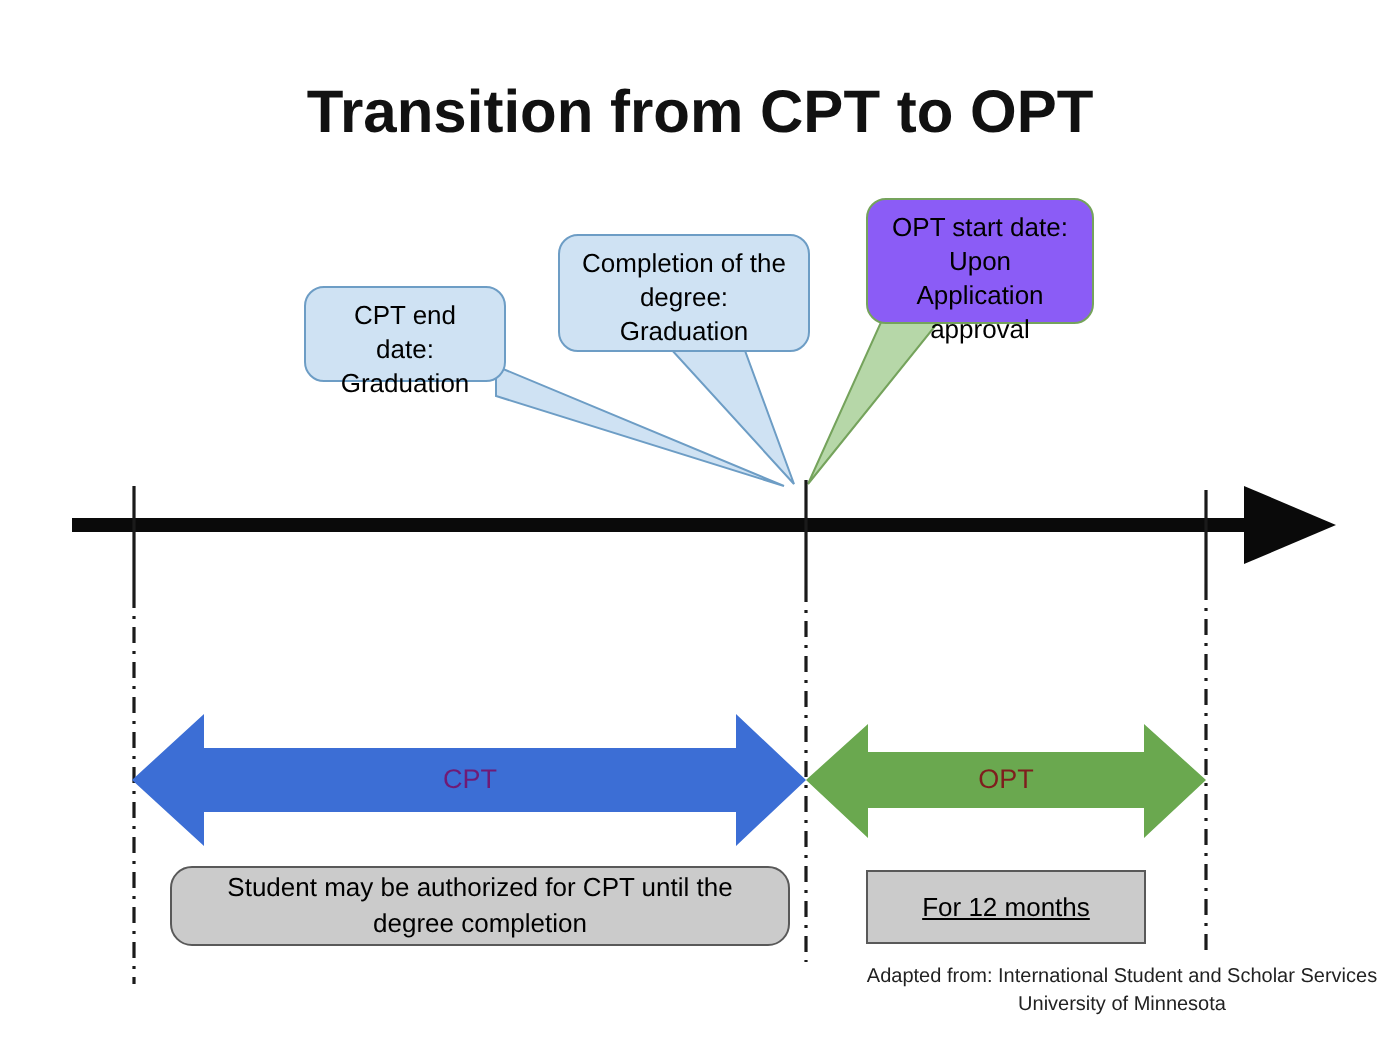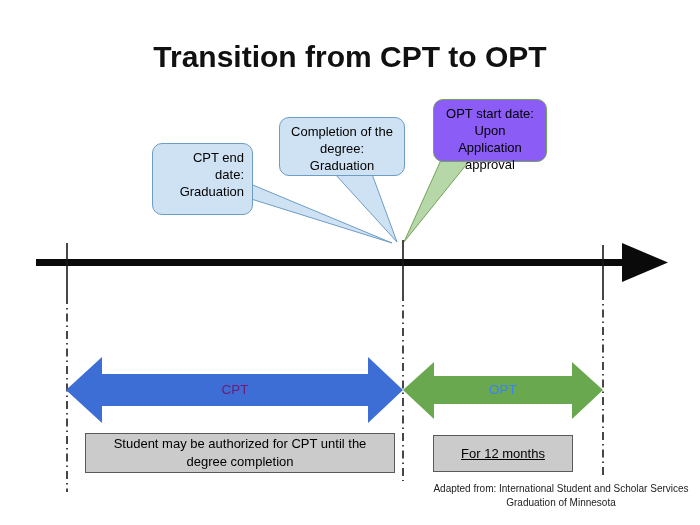--- a/index.html
+++ b/index.html
@@ -6,40 +6,40 @@
   .canvas{position:relative;width:700px;height:525px;background:#ffffff;overflow:hidden;
           font-family:"Liberation Sans", sans-serif;color:#000;}
   .title{position:absolute;top:40px;left:0;width:700px;text-align:center;
          font-size:30px;font-weight:700;color:#111;}
   svg.layer{position:absolute;top:0;left:0;}
   
   .bubble{position:absolute;border-radius:10px;font-size:13px;line-height:1.3;
           box-sizing:border-box;padding:6px 8px;}
   .bubble-blue{background:#cfe2f3;border:1.5px solid #6d9dc5;}
   .bubble-green{background:#8b5cf6;border:1.5px solid #75a35c;}
-  .bubble.b1{left:152px;top:143px;width:101px;height:72px;text-align:right;}
+  .bubble.b1{left:152px;top:143px;width:101px;height:48px;text-align:center;}
   .bubble.b2{left:267px;top:117px;width:126px;height:59px;text-align:center;margin-left:12px;}
   .bubble.b3{left:433px;top:99px;width:114px;height:63px;text-align:center;}
   
   .tail-blue{fill:#cfe2f3;stroke:#6d9dc5;stroke-width:1;}
   .tail-green{fill:#b6d7a8;stroke:#75a35c;stroke-width:1;}
   .fill-black{fill:#0a0a0a;}
   .arrow-blue{fill:#3c6ed5;}
   .arrow-green{fill:#6aa84f;}
   .tick{stroke:#1a1a1a;stroke-width:1.6;}
   .dashdot{stroke:#1a1a1a;stroke-width:1.6;stroke-dasharray:8 4 1.5 4;}
   
   .bar-label{position:absolute;width:100px;text-align:center;font-size:13.5px;}
   .bar-label.cpt{left:185px;top:382px;color:#701a75;}
-  .bar-label.opt{left:453px;top:382px;color:#3b82f6;}
+  .bar-label.opt{left:453px;top:382px;color:#7f1d1d;}
   
   .note-box{position:absolute;background:#cbcbcb;border:1.5px solid #595959;
             box-sizing:border-box;font-size:13px;line-height:1.35;text-align:center;
             display:flex;align-items:center;justify-content:center;padding:2px 6px;}
-  .note-box.n1{left:85px;top:433px;width:310px;height:40px;}
+  .note-box.n1{left:85px;top:433px;width:310px;height:40px;border-radius:11px;}
   .note-box.n2{left:433px;top:435px;width:140px;height:37px;text-decoration:underline;}
   
   .attribution{position:absolute;left:430px;top:482px;width:262px;text-align:center;
                font-size:10px;line-height:1.4;color:#222;}
 </style>
 </head>
 <body>
 
 <div class="canvas">
 
@@ -82,16 +82,16 @@
 
   <div class="note-box n1">
     <span>Student may be authorized for CPT until the degree completion</span>
   </div>
   <div class="note-box n2">
     <span>For 12 months</span>
   </div>
 
   <div class="attribution">
     <div>Adapted from: International Student and Scholar Services</div>
-    <div>Graduation of Minnesota</div>
+    <div>University of Minnesota</div>
   </div>
 
 </div>
 
 </body></html>

